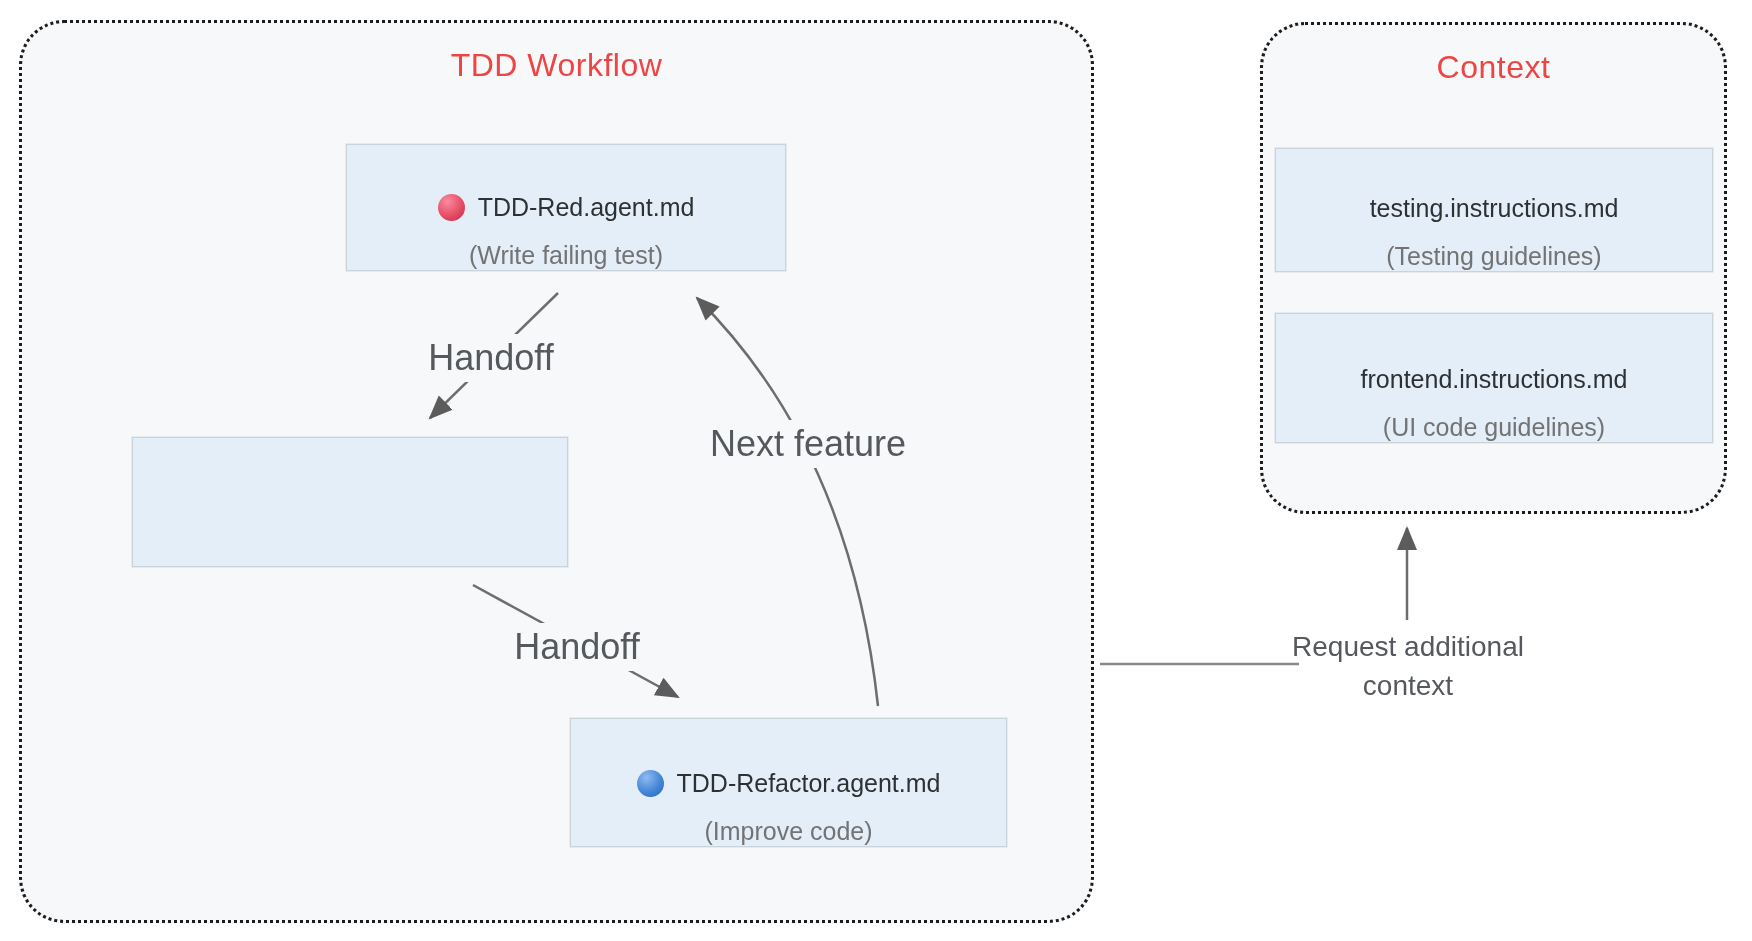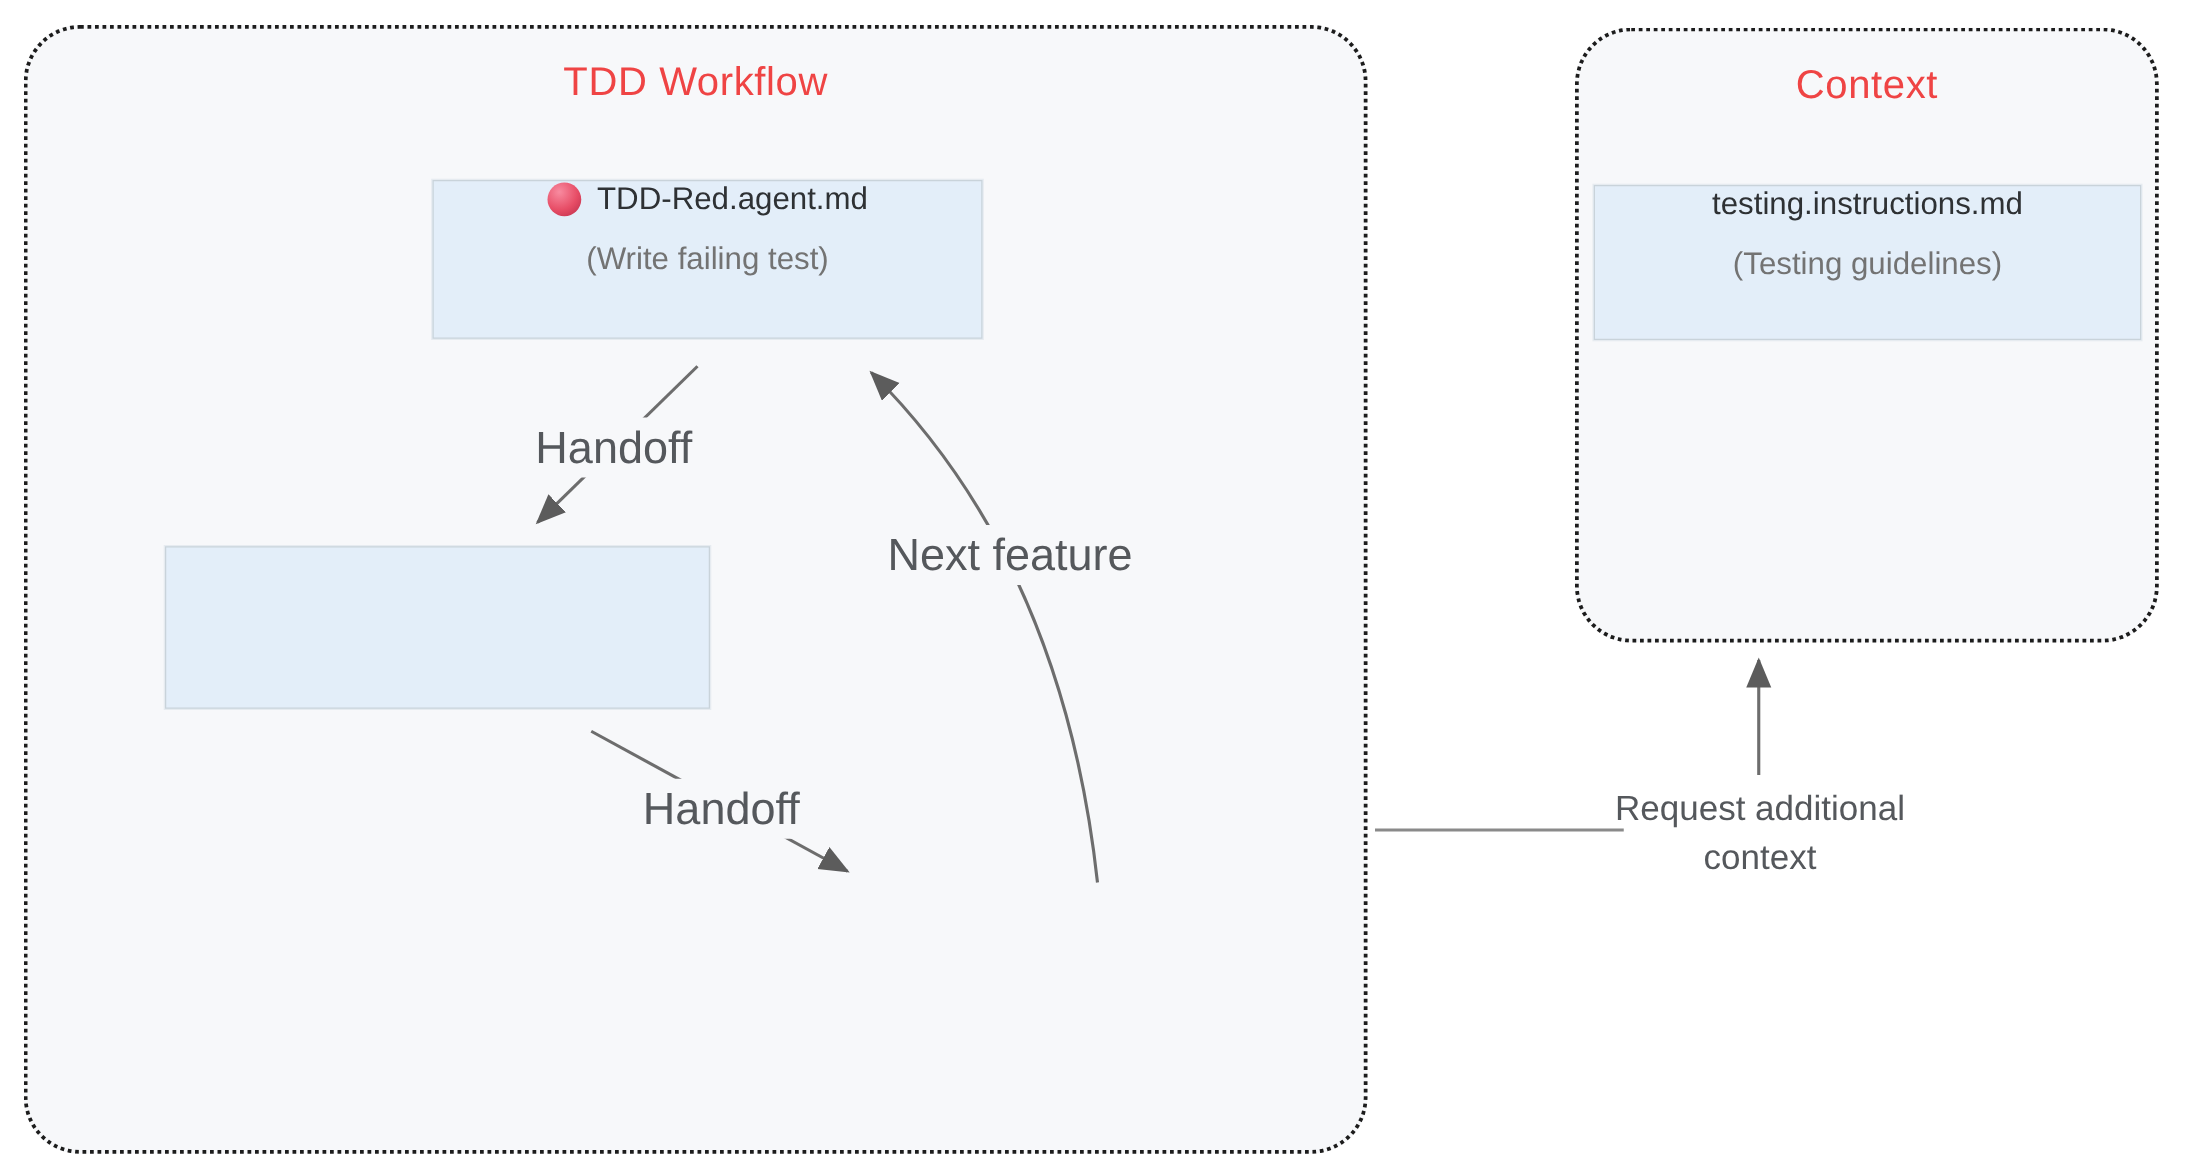--- a/index.html
+++ b/index.html
@@ -11,21 +11,21 @@
     position:absolute;background:#f7f8fa;border:3px dotted #1c1c1c;border-radius:45px;
     box-sizing:border-box;
   }
   .group-workflow{left:19px;top:20px;width:1075px;height:903px;}
   .group-context{left:1260px;top:22px;width:467px;height:492px;}
   .group-title{
     margin-top:24px;text-align:center;font-size:32px;color:#ef4444;letter-spacing:0.5px;
   }
   .node{
     position:absolute;background:#e3eef9;border:1px solid #c9d3da;box-sizing:border-box;
-    display:flex;flex-direction:column;align-items:center;justify-content:flex-start;gap:19px;
+    display:flex;flex-direction:column;align-items:center;justify-content:flex-end;gap:19px;
     box-shadow:0 0 0 1px rgba(180,195,210,0.25);
   }
   .node-red{left:346px;top:144px;width:440px;height:127px;}
   .node-green{left:132px;top:437px;width:436px;height:130px;}
   .node-refactor{left:570px;top:718px;width:437px;height:129px;}
   .node-testing{left:1275px;top:148px;width:438px;height:124px;}
   .node-frontend{left:1275px;top:313px;width:438px;height:130px;}
   .node-title-row{display:flex;align-items:center;gap:13px;}
   .node-title{font-size:25px;color:#2e3134;}
   .node-subtitle{font-size:25px;color:#737373;}
@@ -61,26 +61,37 @@
     <div class="node-title-row">
       <span class="dot dot-red"></span>
       <span class="node-title">TDD-Red.agent.md</span>
     </div>
     <div class="node-subtitle">(Write failing test)</div>
   </div>
 
   <div class="node node-green">
   </div>
 
+  <div class="node node-refactor">
+    <div class="node-title-row">
+      <span class="dot dot-blue"></span>
+      <span class="node-title">TDD-Refactor.agent.md</span>
+    </div>
+    <div class="node-subtitle">(Improve code)</div>
+  </div>
 
   <div class="node node-testing">
     <div class="node-title">testing.instructions.md</div>
     <div class="node-subtitle">(Testing guidelines)</div>
   </div>
 
+  <div class="node node-frontend">
+    <div class="node-title">frontend.instructions.md</div>
+    <div class="node-subtitle">(UI code guidelines)</div>
+  </div>
 
   <svg class="edges" viewBox="0 0 1752 941" xmlns="http://www.w3.org/2000/svg">
     <defs>
       <marker id="arrow" markerUnits="userSpaceOnUse" markerWidth="26" markerHeight="22" refX="22" refY="10" orient="auto">
         <path d="M0,0 L24,10 L0,20 Z" fill="#5c5c5c"></path>
       </marker>
     </defs>
     <line x1="558" y1="293" x2="430" y2="418" stroke="#6d6d6d" stroke-width="2.5" marker-end="url(#arrow)"></line>
     <line x1="473" y1="585" x2="678" y2="697" stroke="#6d6d6d" stroke-width="2.5" marker-end="url(#arrow)"></line>
     <path d="M 878 706 Q 850 450 697 298" fill="none" stroke="#6d6d6d" stroke-width="2.5" marker-end="url(#arrow)"></path>

